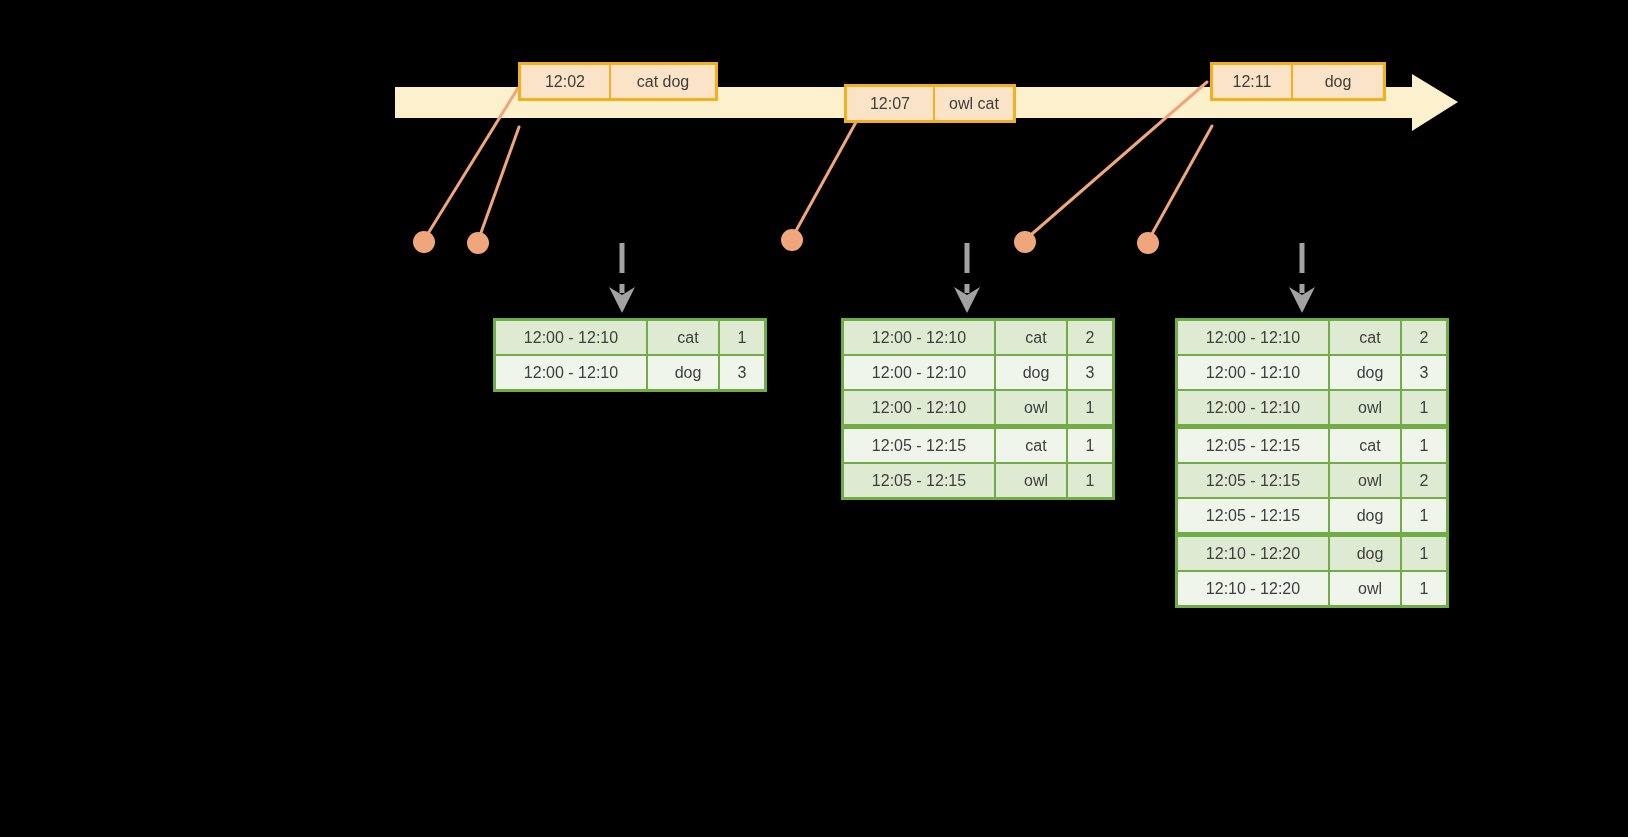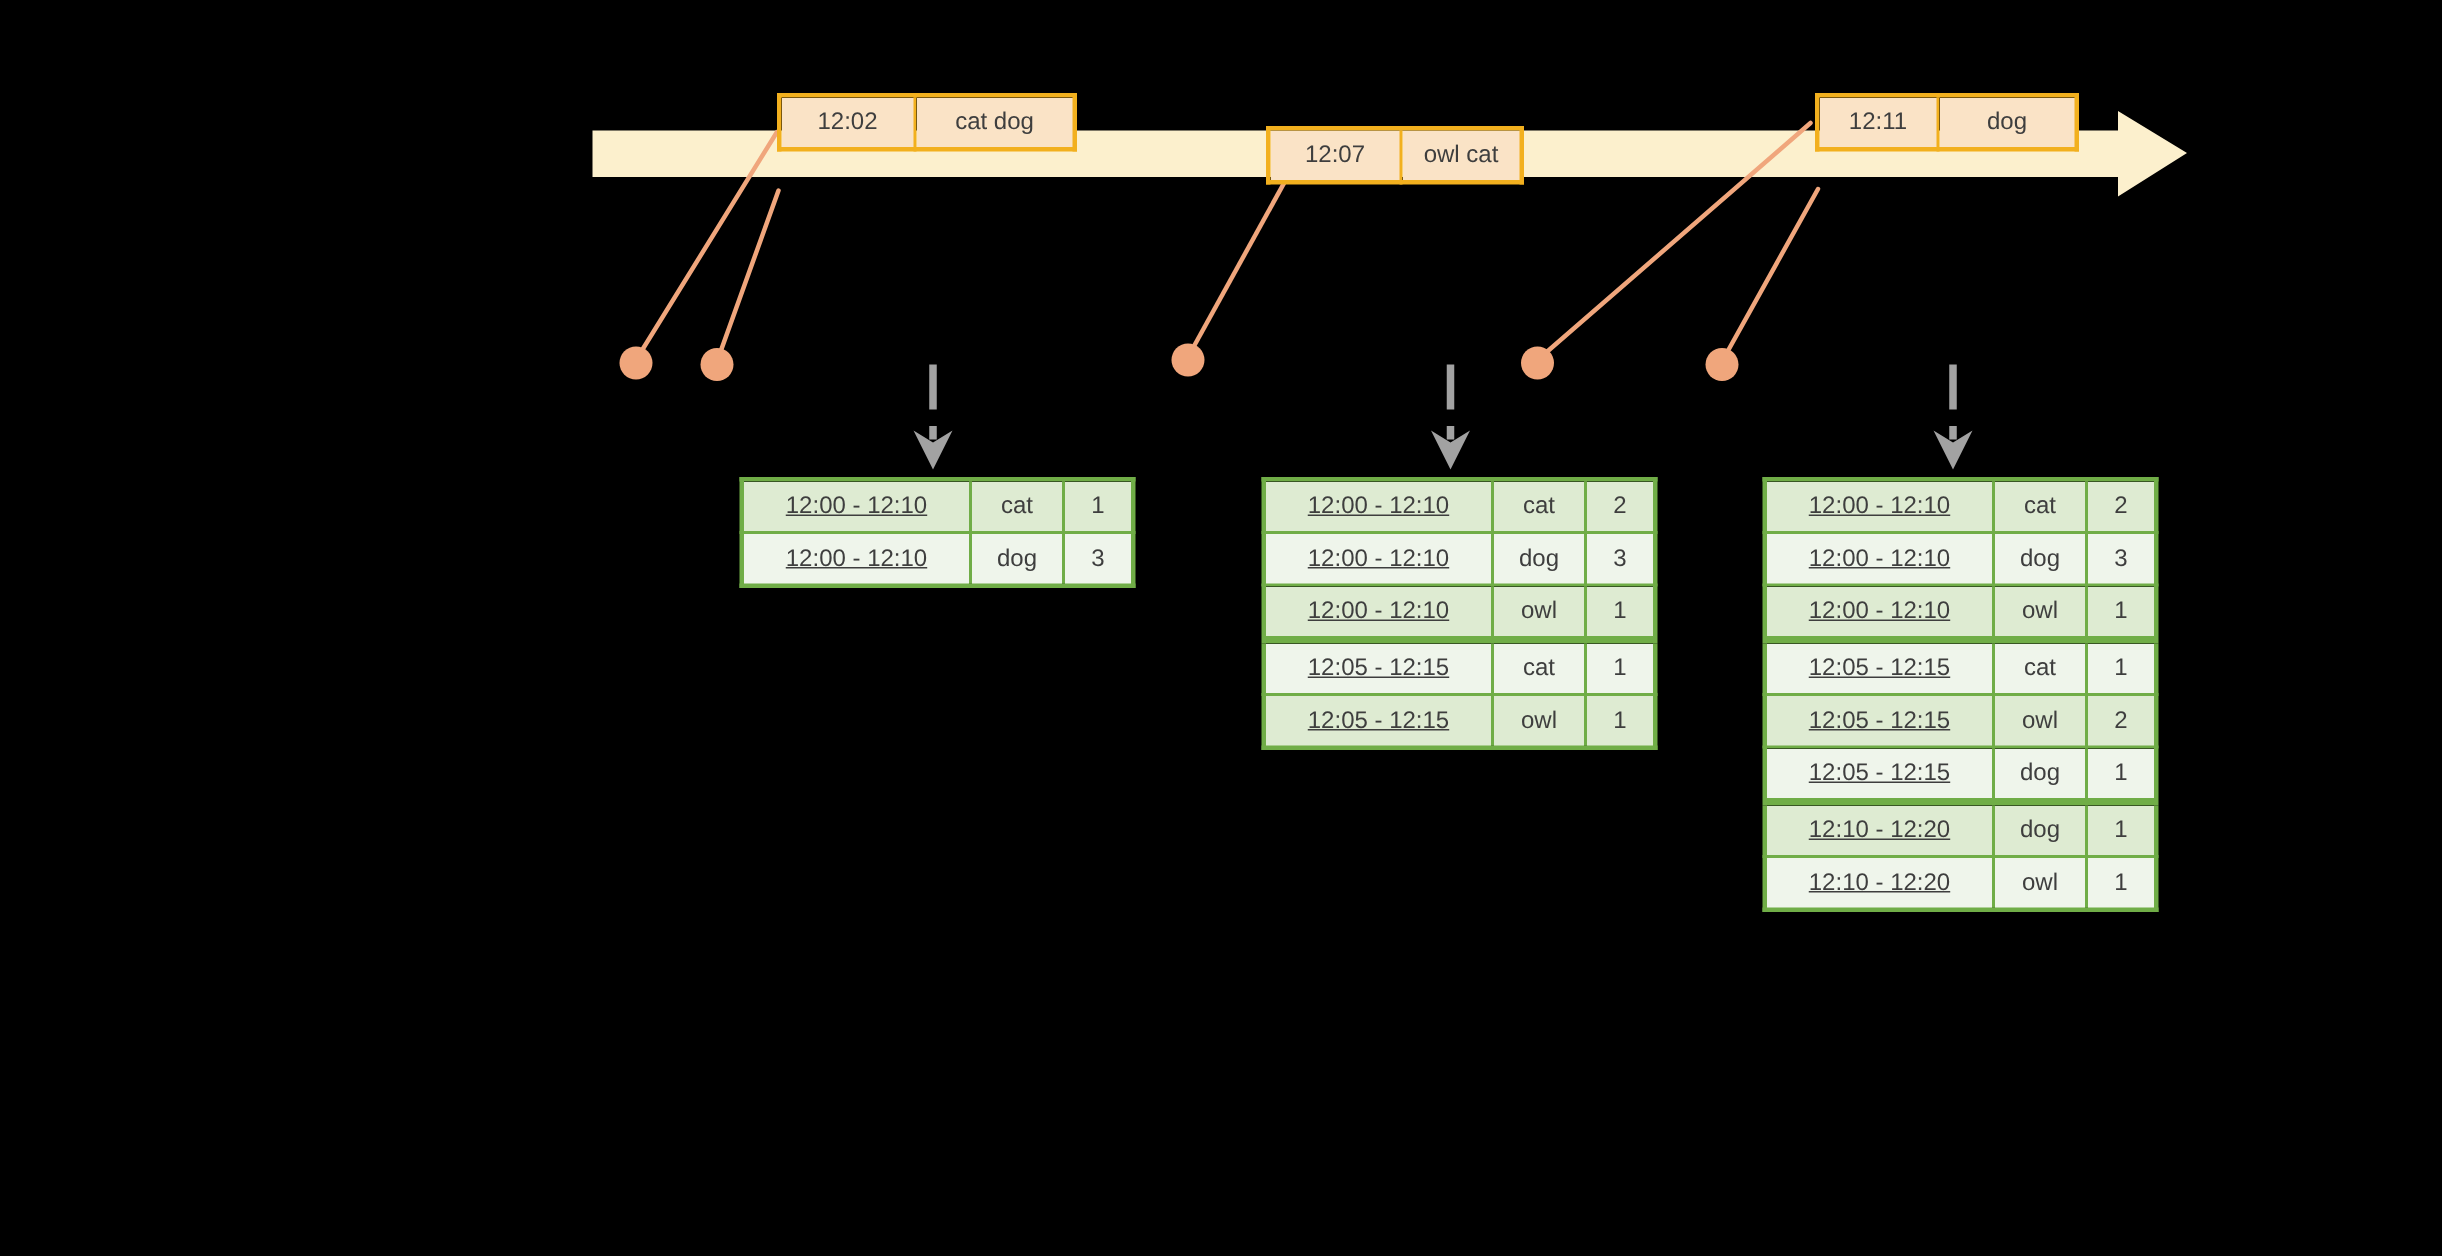--- a/index.html
+++ b/index.html
@@ -21,21 +21,21 @@
   .event tr.l td{background:var(--event-row-light,#fdf2e3);}
   .et1{left:518px;top:62px;}
   .et1 .c-time{width:88px;} .et1 .c-words{width:104px;}
   .et2{left:844px;top:84px;}
   .et2 .c-time{width:86px;} .et2 .c-words{width:78px;margin-top:27px;}
   .et3{left:1210px;top:62px;}
   .et3 .c-time{width:78px;} .et3 .c-words{width:90px;}
   
   .result{border:3px solid var(--result-border,#70ad47);}
   .result td{border:2px solid var(--result-border,#70ad47);}
-  .result .c-window{width:150px;text-decoration:underline;} .result .c-word{width:60px;} .result .c-count{width:44px;}
+  .result .c-window{width:150px;} .result .c-word{width:60px;padding-left:10px;} .result .c-count{width:44px;}
   .result tr.d td{background:var(--result-row-dark,#deebd2);}
   .result tr.l td{background:var(--result-row-light,#eff5eb);}
   .result tr.gsep td{border-top-width:5px;}
   .rt1{left:493px;top:318px;}
   .rt2{left:841px;top:318px;}
   .rt3{left:1175px;top:318px;}
   
   .tl{fill:var(--timeline-fill,#fcf0cd);}
   .cn{stroke:var(--connector,#f0a67c);stroke-width:3;stroke-linecap:round;}
   .dot{fill:var(--connector,#f0a67c);}

